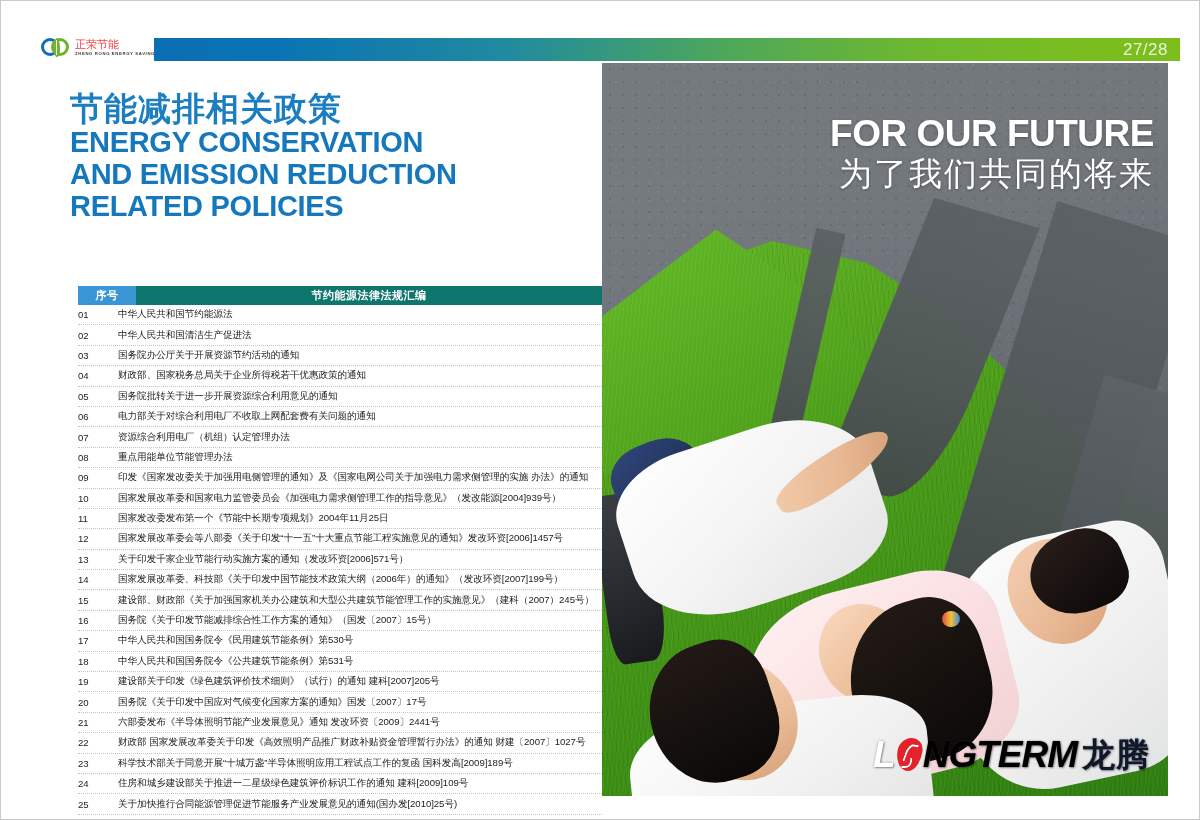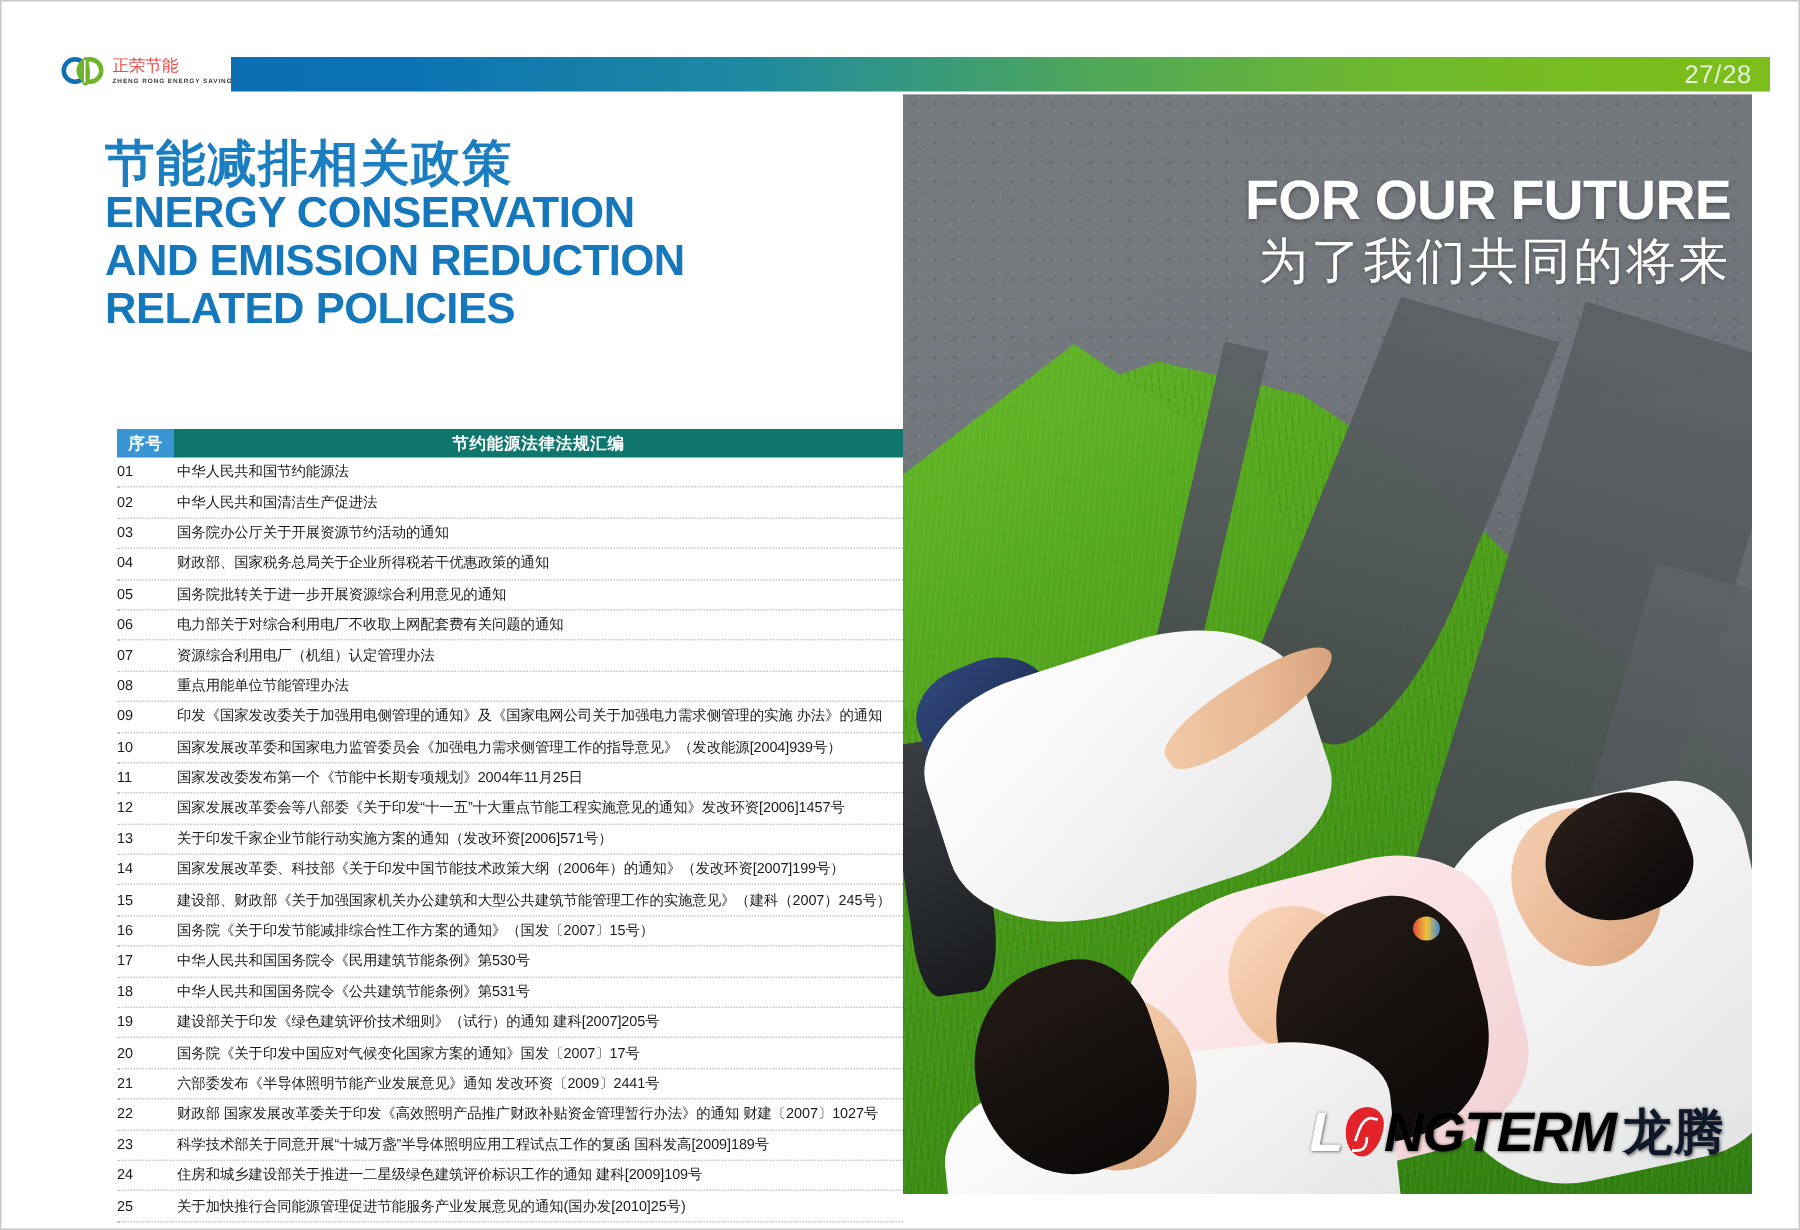--- a/index.html
+++ b/index.html
@@ -150,21 +150,21 @@
     position: absolute;
     left: 44px; top: 207px;
     width: 524px;
   }
   #table-head {
     display: flex;
     height: 19px;
     align-items: stretch;
   }
   #th-no {
-    width: 38px;
+    width: 58px;
     background: #3a95d4;
     color: #ffffff;
     font-size: 11px;
     font-weight: bold;
     display: flex;
     align-items: center;
     justify-content: center;
     letter-spacing: 0.5px;
   }
   #th-title {

